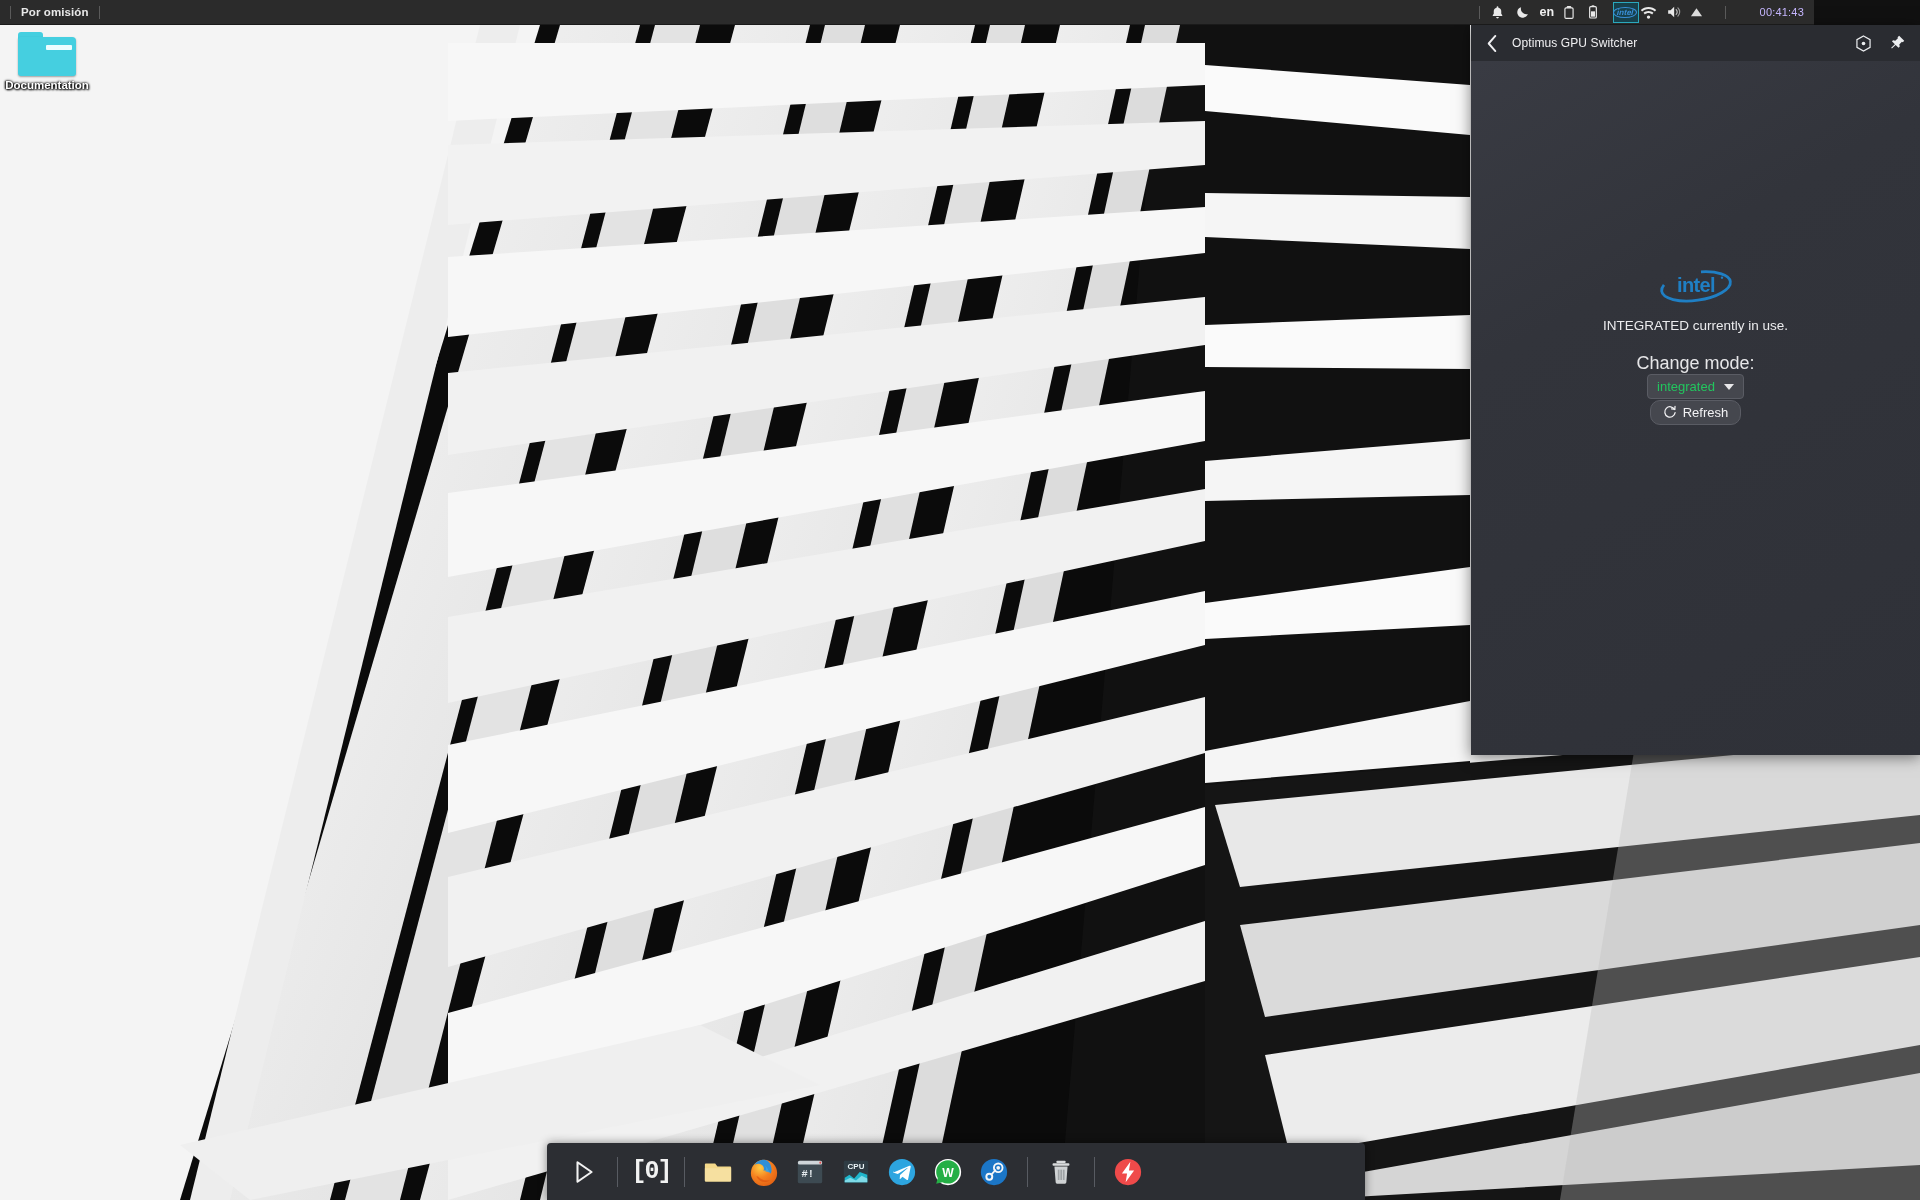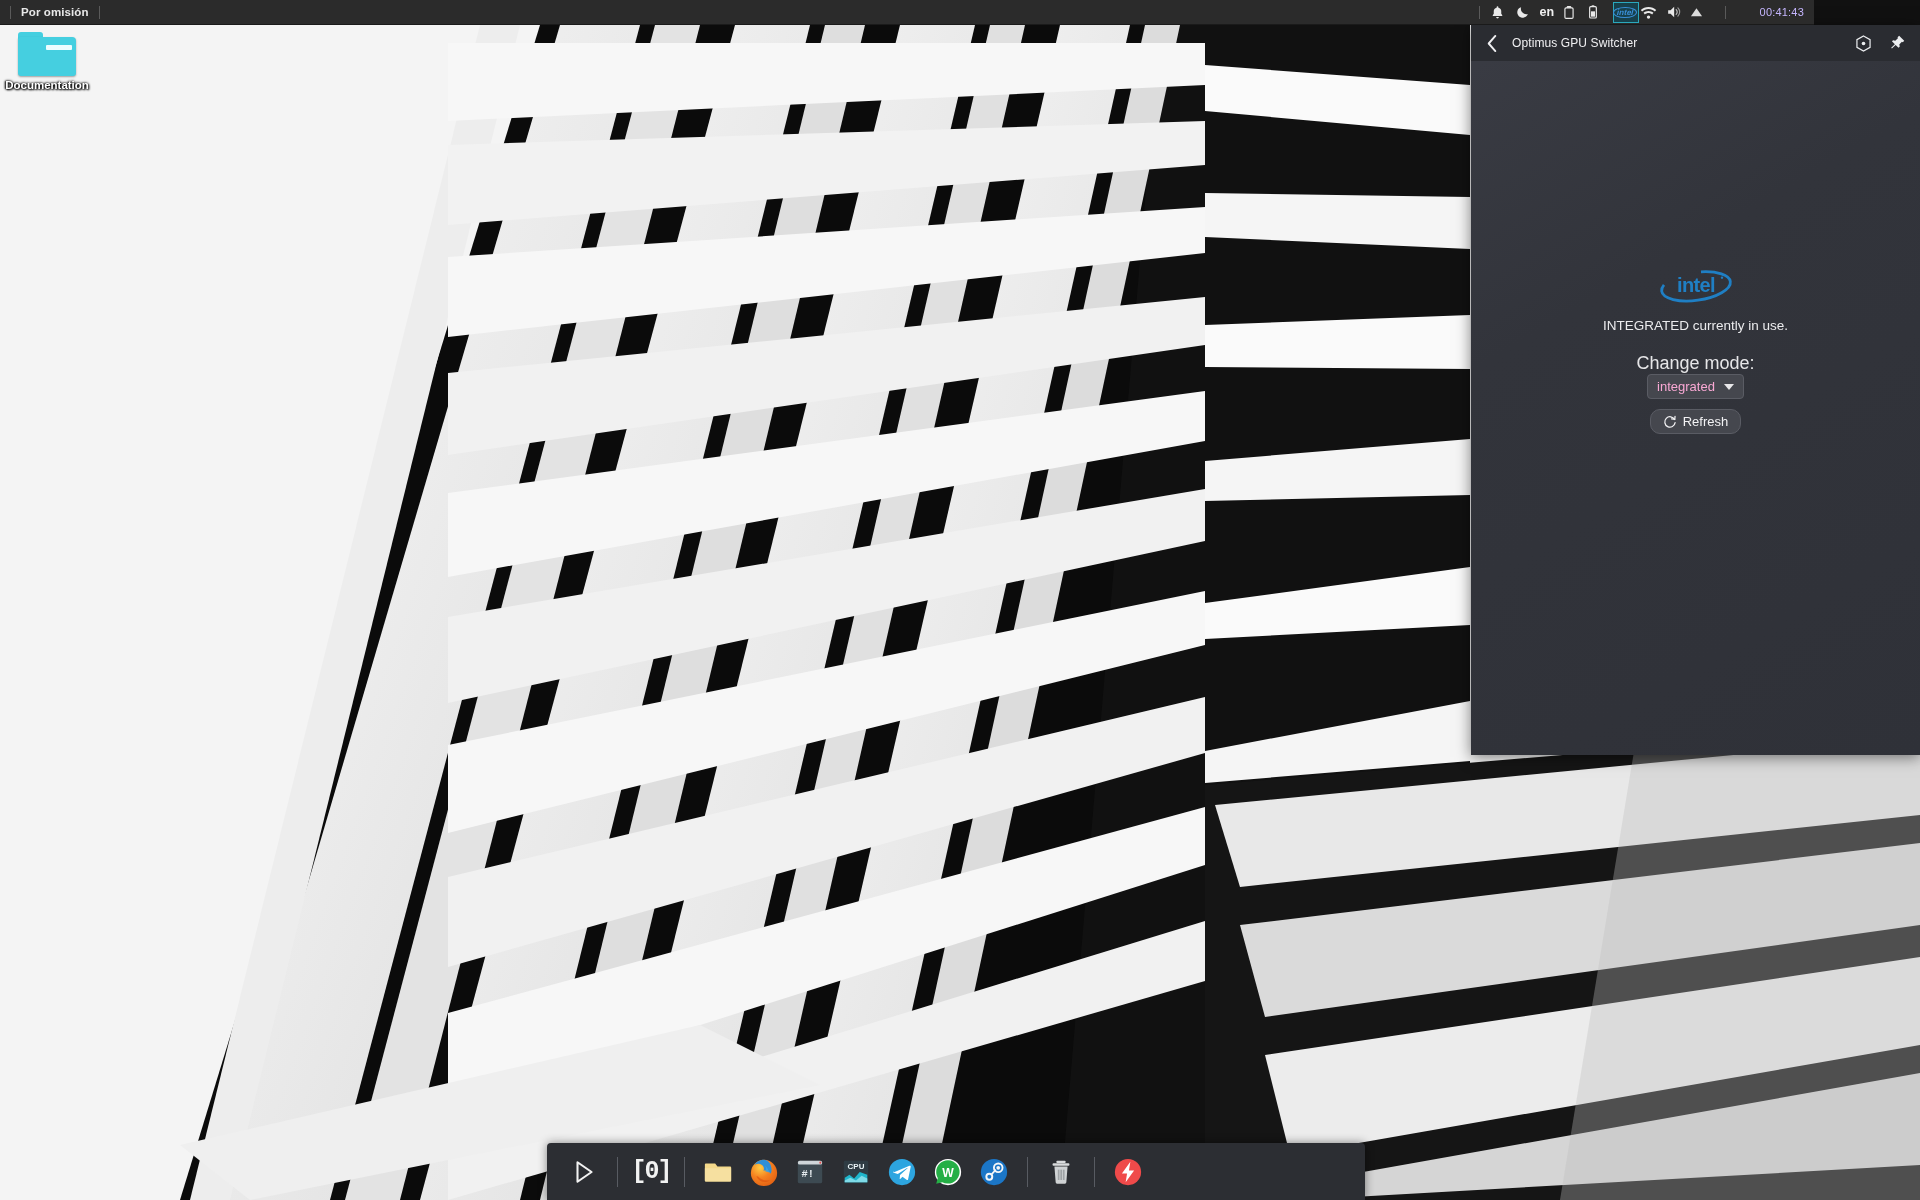--- a/index.html
+++ b/index.html
@@ -114,30 +114,30 @@
     margin-bottom:10px;
   }
   #gpu-status{
     color:#ebebed; font-size:13.5px; margin-bottom:20px;text-align:center;
   }
   #gpu-changelabel{
     color:#e6e6e8; font-size:18px; margin-bottom:0;
   }
   #gpu-select{
     background:#45474e; border:1px solid #5a5c64; border-radius:4px;
-    color:#f9a8d4; font-size:13px; padding:4px 9px;
+    color:#22c55e; font-size:13px; padding:4px 9px;
     display:flex; align-items:center; gap:9px; cursor:pointer;
     min-width:92px; justify-content:center;
   }
   .caret{ width:0;height:0;border-left:5px solid transparent;border-right:5px solid transparent;border-top:6px solid #e8e8ea;}
   #gpu-refresh{
-    margin-top:10px;
+    margin-top:1px;
     background:#45474e; border:1px solid #5a5c64; border-radius:10px;
     color:#f2f2f4; font-size:13px; padding:4px 12px;
-    display:flex; align-items:center; gap:6px; cursor:pointer;
+    display:flex; align-items:flex-start; gap:6px; cursor:pointer;
   }
 
   
   #dock{
     position:absolute; left:547px; top:1143px; width:818px; height:57px;
     background:#2c2e33; border-radius:4px 4px 0 0;
     display:flex; align-items:center; padding:0 14px;
     z-index:35;
     box-shadow:0 0 10px rgba(0,0,0,.45);
   }

